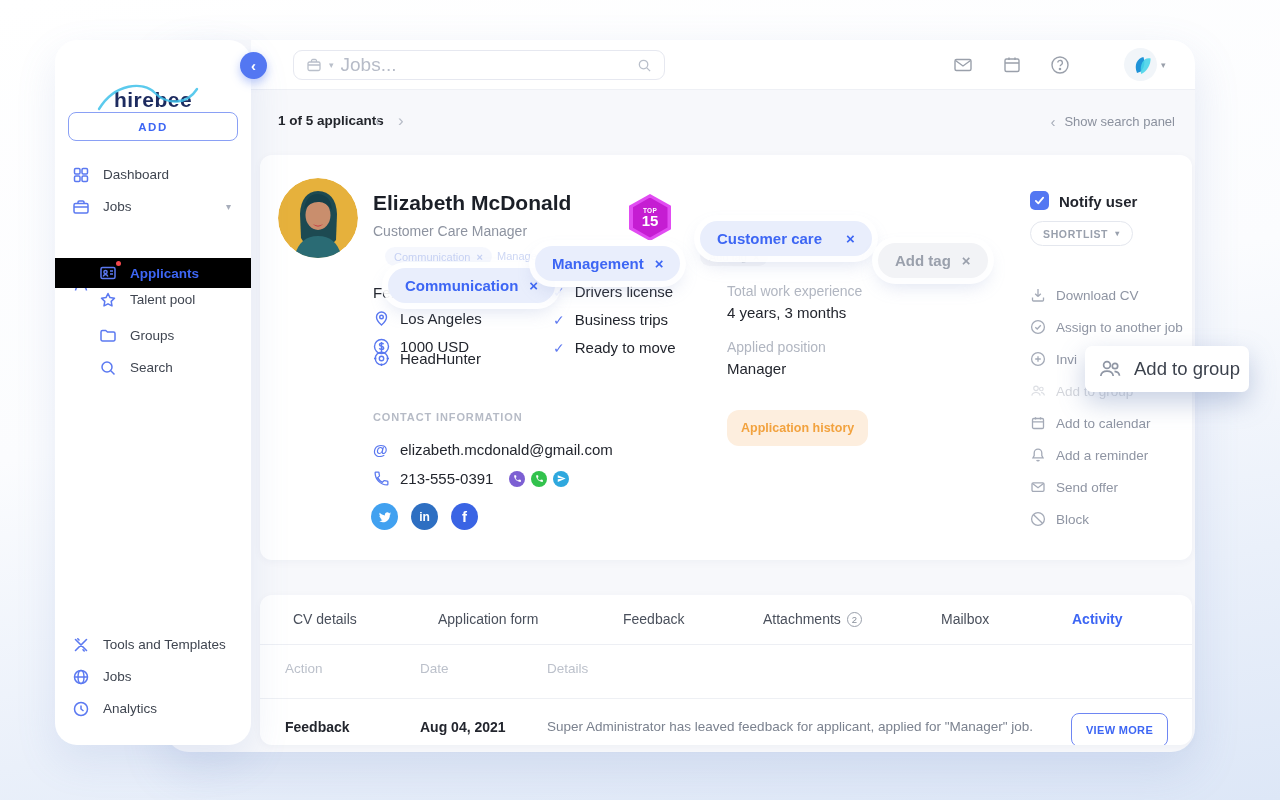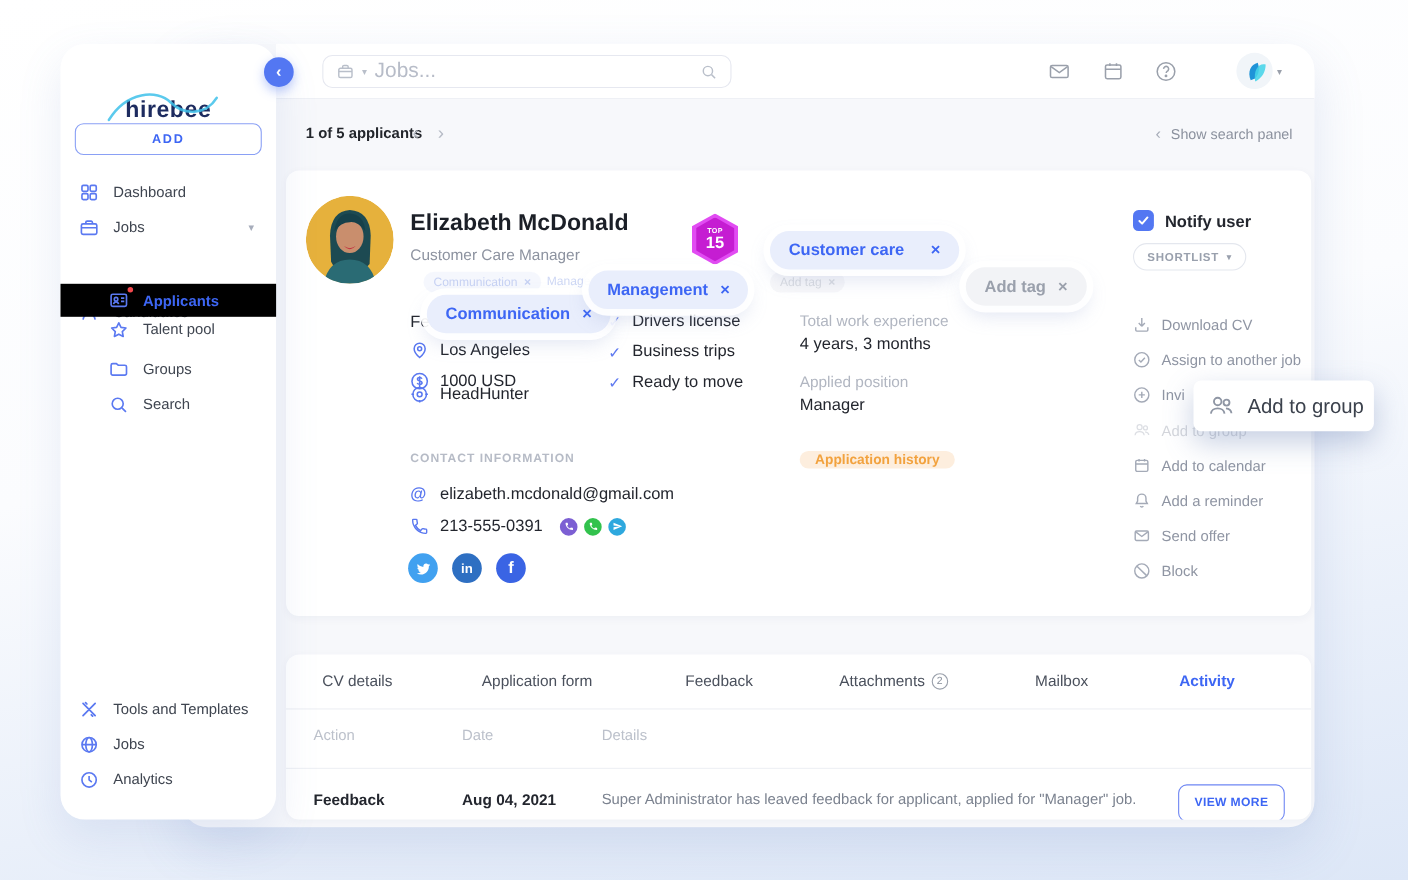--- a/index.html
+++ b/index.html
@@ -73,21 +73,21 @@
             display:inline-flex; align-items:center; gap:11px; padding:0 17px; white-space:nowrap;
             box-shadow:0 0 0 6px rgba(255,255,255,.92), 0 8px 18px rgba(135,155,205,.28); z-index:8; cursor:pointer; }
   .tag-lg.gray { background:#f2f3f6; color:#9aa0ac; font-weight:600; }
   .tag-x { font-weight:600; cursor:pointer; }
 
   .info-row { display:flex; align-items:center; gap:10px; font-size:15px; color:#23262e; }
   .info-icon { width:17px; height:17px; color:#5a78f0; flex:0 0 17px; }
   .chk { color:#5f7af0; font-size:14px; }
   .g-label { font-size:14px; color:#b1b6c1; }
   .g-value { font-size:15px; color:#23262e; font-weight:500; }
-  .hist-pill { left:467px; top:255px; height:16px; padding:0 14px; border-radius:12px; background:#fdeede;
+  .hist-pill { left:467px; top:255px; height:36px; padding:0 14px; border-radius:12px; background:#fdeede;
                color:#f2a23e; font-size:12.5px; font-weight:700; display:inline-flex; align-items:center; cursor:pointer; }
   .c-head { left:113px; top:256px; font-size:11px; font-weight:700; color:#b6bbc6; letter-spacing:.08em; }
   .mini-msg { width:16px; height:16px; border-radius:50%; display:inline-flex; align-items:center; justify-content:center; cursor:pointer; }
   .social { width:27px; height:27px; border-radius:50%; display:flex; align-items:center; justify-content:center;
             color:#fff; cursor:pointer; }
 
   
   .chkbox { left:770px; top:36px; width:19px; height:19px; border-radius:5px; background:#5377f2;
             display:flex; align-items:center; justify-content:center; cursor:pointer; }
   .notify-lbl { left:799px; top:38px; font-size:15px; font-weight:600; color:#23262e; }
@@ -214,21 +214,21 @@
       <div class="abs" style="left:113px;top:129px;font-size:15px;color:#23262e;z-index:2;">Fe.</div>
 
       <span class="abs tag-lg" style="left:128px;top:113px;">
         <span>Communication</span>
         <span class="tag-x">×</span>
       </span>
       <span class="abs tag-lg" style="left:275px;top:91px;">
         <span>Management</span>
         <span class="tag-x">×</span>
       </span>
-      <span class="abs tag-lg" style="left:440px;top:55px;gap:24px;">
+      <span class="abs tag-lg" style="left:440px;top:66px;gap:24px;">
         <span>Customer care</span>
         <span class="tag-x">×</span>
       </span>
       <span class="abs tag-lg gray" style="left:618px;top:88px;">
         <span>Add tag</span>
         <span class="tag-x">×</span>
       </span>
 
       <div class="abs info-row" style="left:113px;top:155px;">
         <span class="info-icon">

